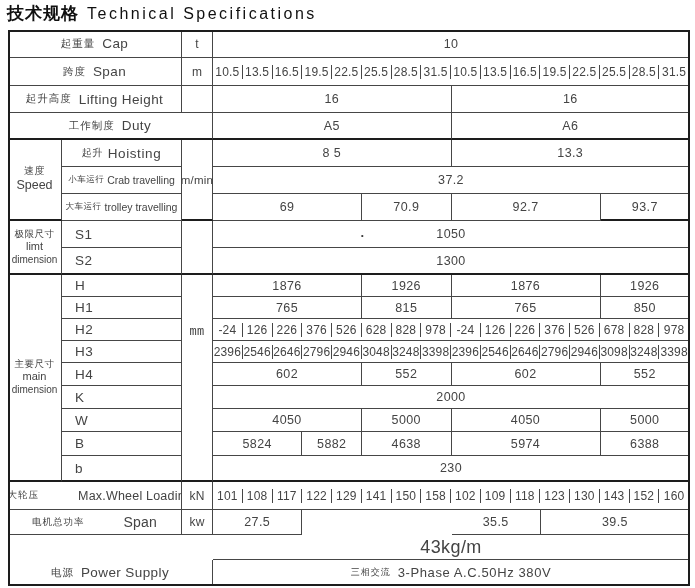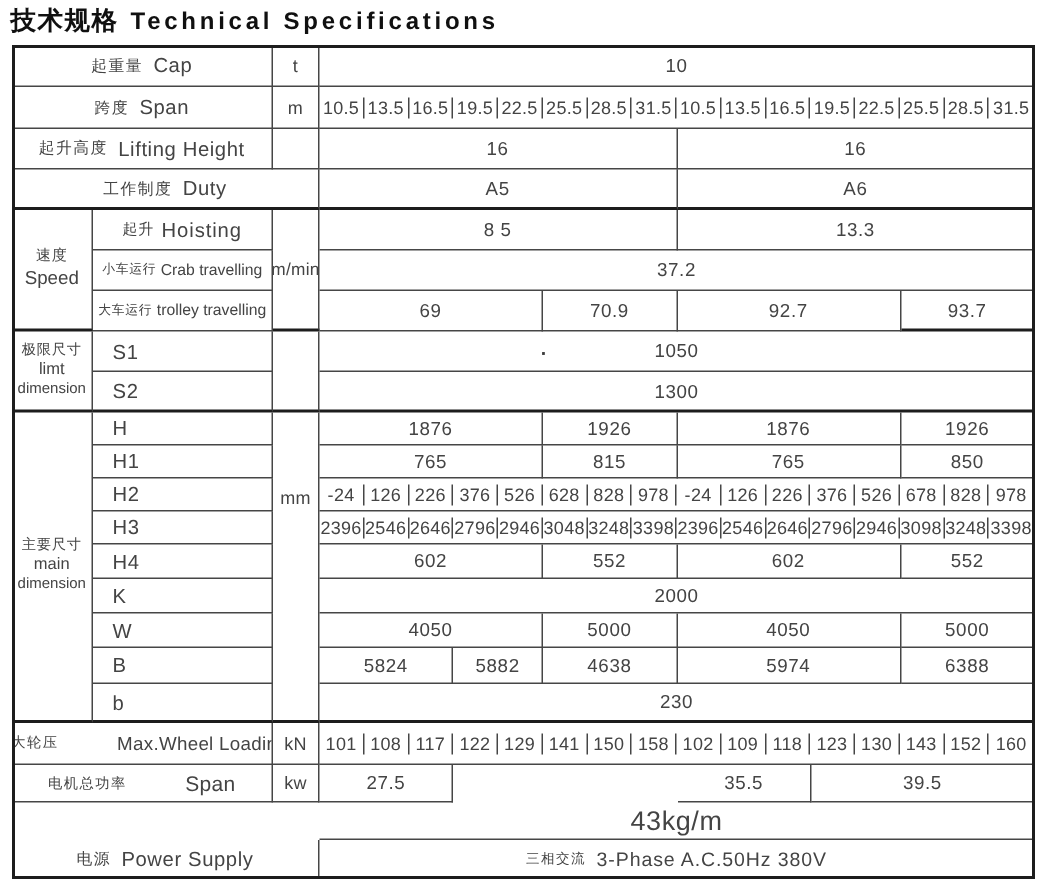--- a/index.html
+++ b/index.html
@@ -1,21 +1,21 @@
 <!DOCTYPE html>
 <html><head>
 <meta charset="utf-8">
 <style>
   :root{ --ln:#464646; --ln2:#1d1d1d; --tx:#444; }
   html,body{margin:0;padding:0;background:#fff;}
   body{width:695px;height:588px;font-family:"Liberation Sans",sans-serif;}
   .page{position:relative;width:695px;height:588px;background:#fff;overflow:hidden;}
   .title{position:absolute;left:7px;top:2px;display:flex;align-items:baseline;gap:8px;color:#101010;white-space:nowrap;}
   .title .tzh{font-size:17px;font-weight:700;letter-spacing:1px;}
-  .title .ten{font-size:16px;font-weight:700;letter-spacing:2.5px;}
+  .title .ten{font-size:16px;font-weight:400;letter-spacing:2.5px;}
   .grid{position:absolute;left:8px;top:30px;width:682px;display:grid;
         grid-template-columns:54px 120px 31px repeat(16,1fr);
         grid-template-rows:28px 28px 27px 27px 27px 27px 27px 27px 27px 22px 22px 22px 22px 23px 23px 23px 24px 26px 28px 25px 25px 26px;}
   .frame{position:absolute;left:8px;top:30px;width:682px;height:556px;border:2px solid var(--ln2);box-sizing:border-box;pointer-events:none;}
   .c{border-right:1px solid var(--ln);border-bottom:1px solid var(--ln);display:flex;align-items:center;justify-content:center;
      color:var(--tx);font-size:13px;white-space:nowrap;overflow:hidden;box-sizing:border-box;position:relative;}
   .hb{border-bottom:2px solid var(--ln2);text-align:right;}
   .lab .zh{font-size:10.5px;margin-right:7px;letter-spacing:1px;}
   .lab .en{font-size:13.5px;letter-spacing:.4px;}
   .lab.small .zh{font-size:9.5px;margin-right:5px;}
@@ -24,21 +24,21 @@
   .grp .zh{font-size:10px;letter-spacing:.5px;}
   .grp .en{font-size:11px;}
   .sub{justify-content:flex-start;padding-left:13px;font-size:13.5px;letter-spacing:.5px;}
   .subc{font-size:12px;}
   .subc .zh{font-size:10px;margin-right:5px;letter-spacing:.5px;}
   .subc .en{font-size:12.5px;letter-spacing:.2px;}
   .subc.tight .zh{font-size:8.5px;margin-right:3px;}
   .subc.tight .en{font-size:10.5px;letter-spacing:0;}
   .num{font-size:12.5px;letter-spacing:.4px;}
   .unit{font-size:12px;letter-spacing:.2px;}
-  .unitTall{align-items:flex-start;padding-top:50px;}
+  .unitTall{align-items:flex-start;padding-top:50px;font-family:Liberation Mono, monospace;}
   .r16{display:grid;grid-template-columns:repeat(16,1fr);padding:0;}
   .ic{display:flex;align-items:center;justify-content:center;border-right:1px solid var(--ln);
       color:var(--tx);font-size:12px;letter-spacing:.2px;white-space:nowrap;overflow:hidden;box-sizing:border-box;}
   .ic:last-child{border-right:none;}
   .dot{position:absolute;left:31%;top:26%;font-size:13px;font-weight:700;color:#3a3a3a;}
   .pzh{font-size:9px;margin-right:7px;letter-spacing:1px;}
   .pen{font-size:13px;letter-spacing:.6px;}
 </style>
 </head>
 <body>

